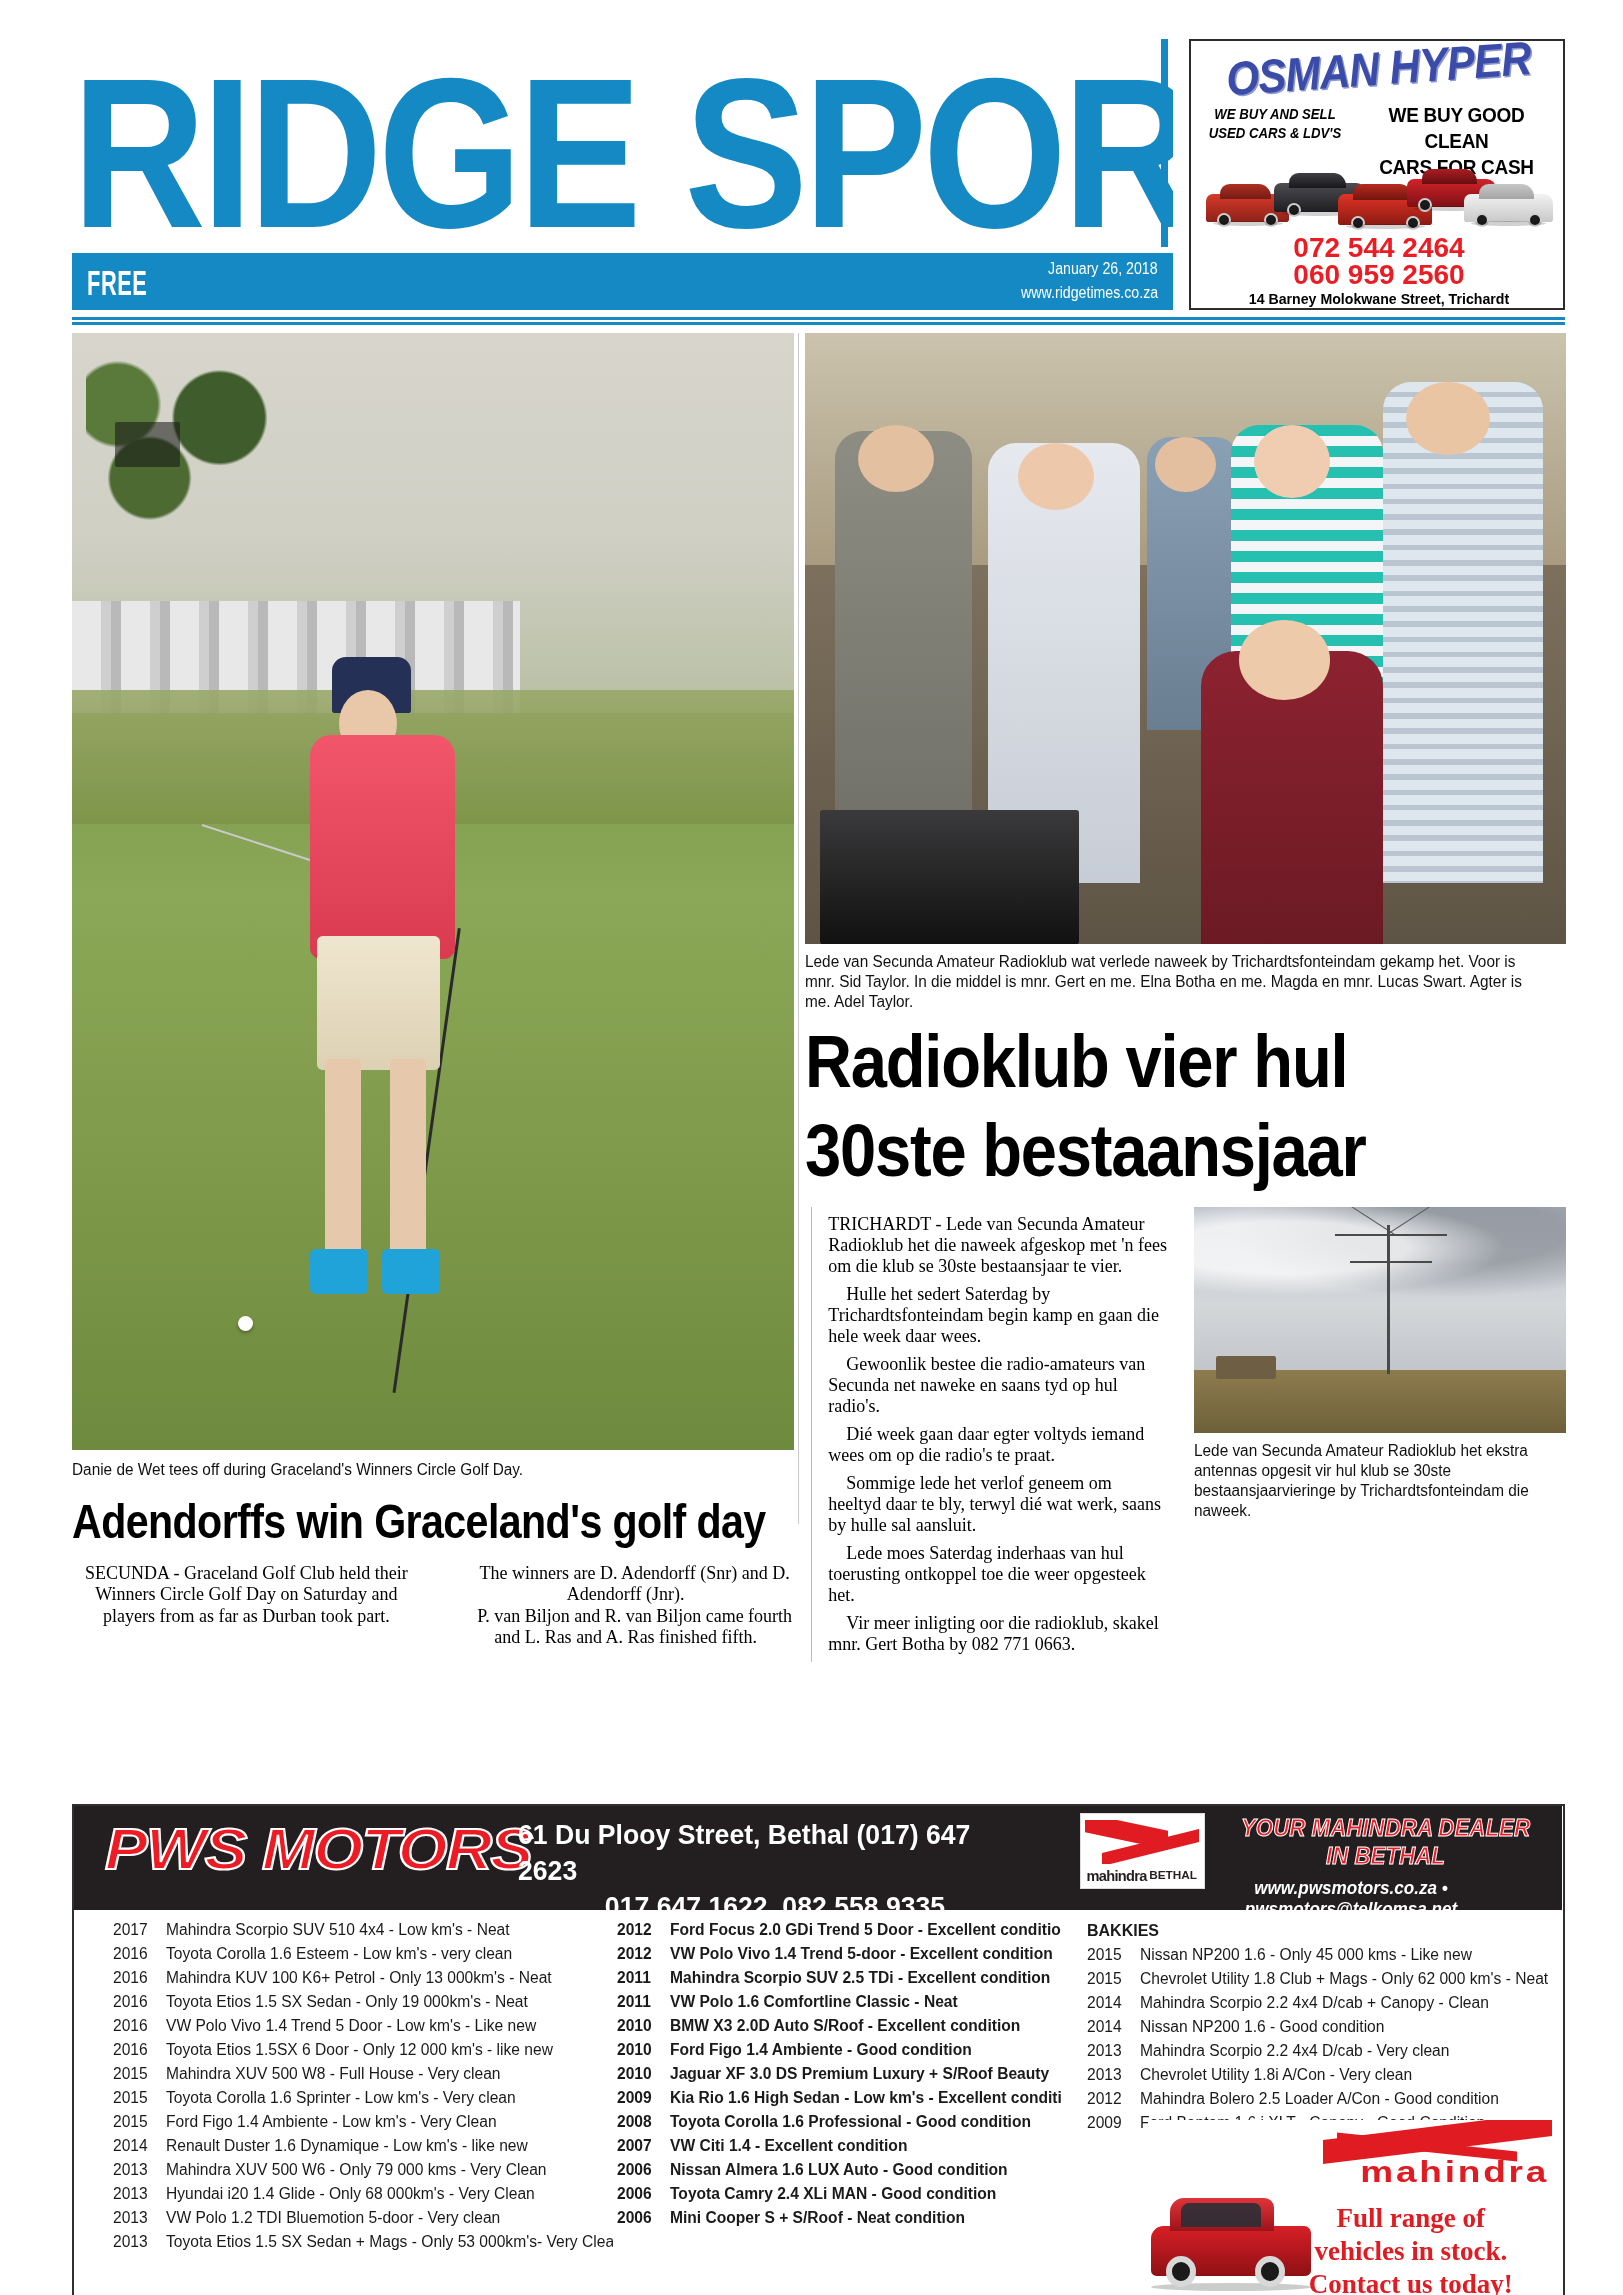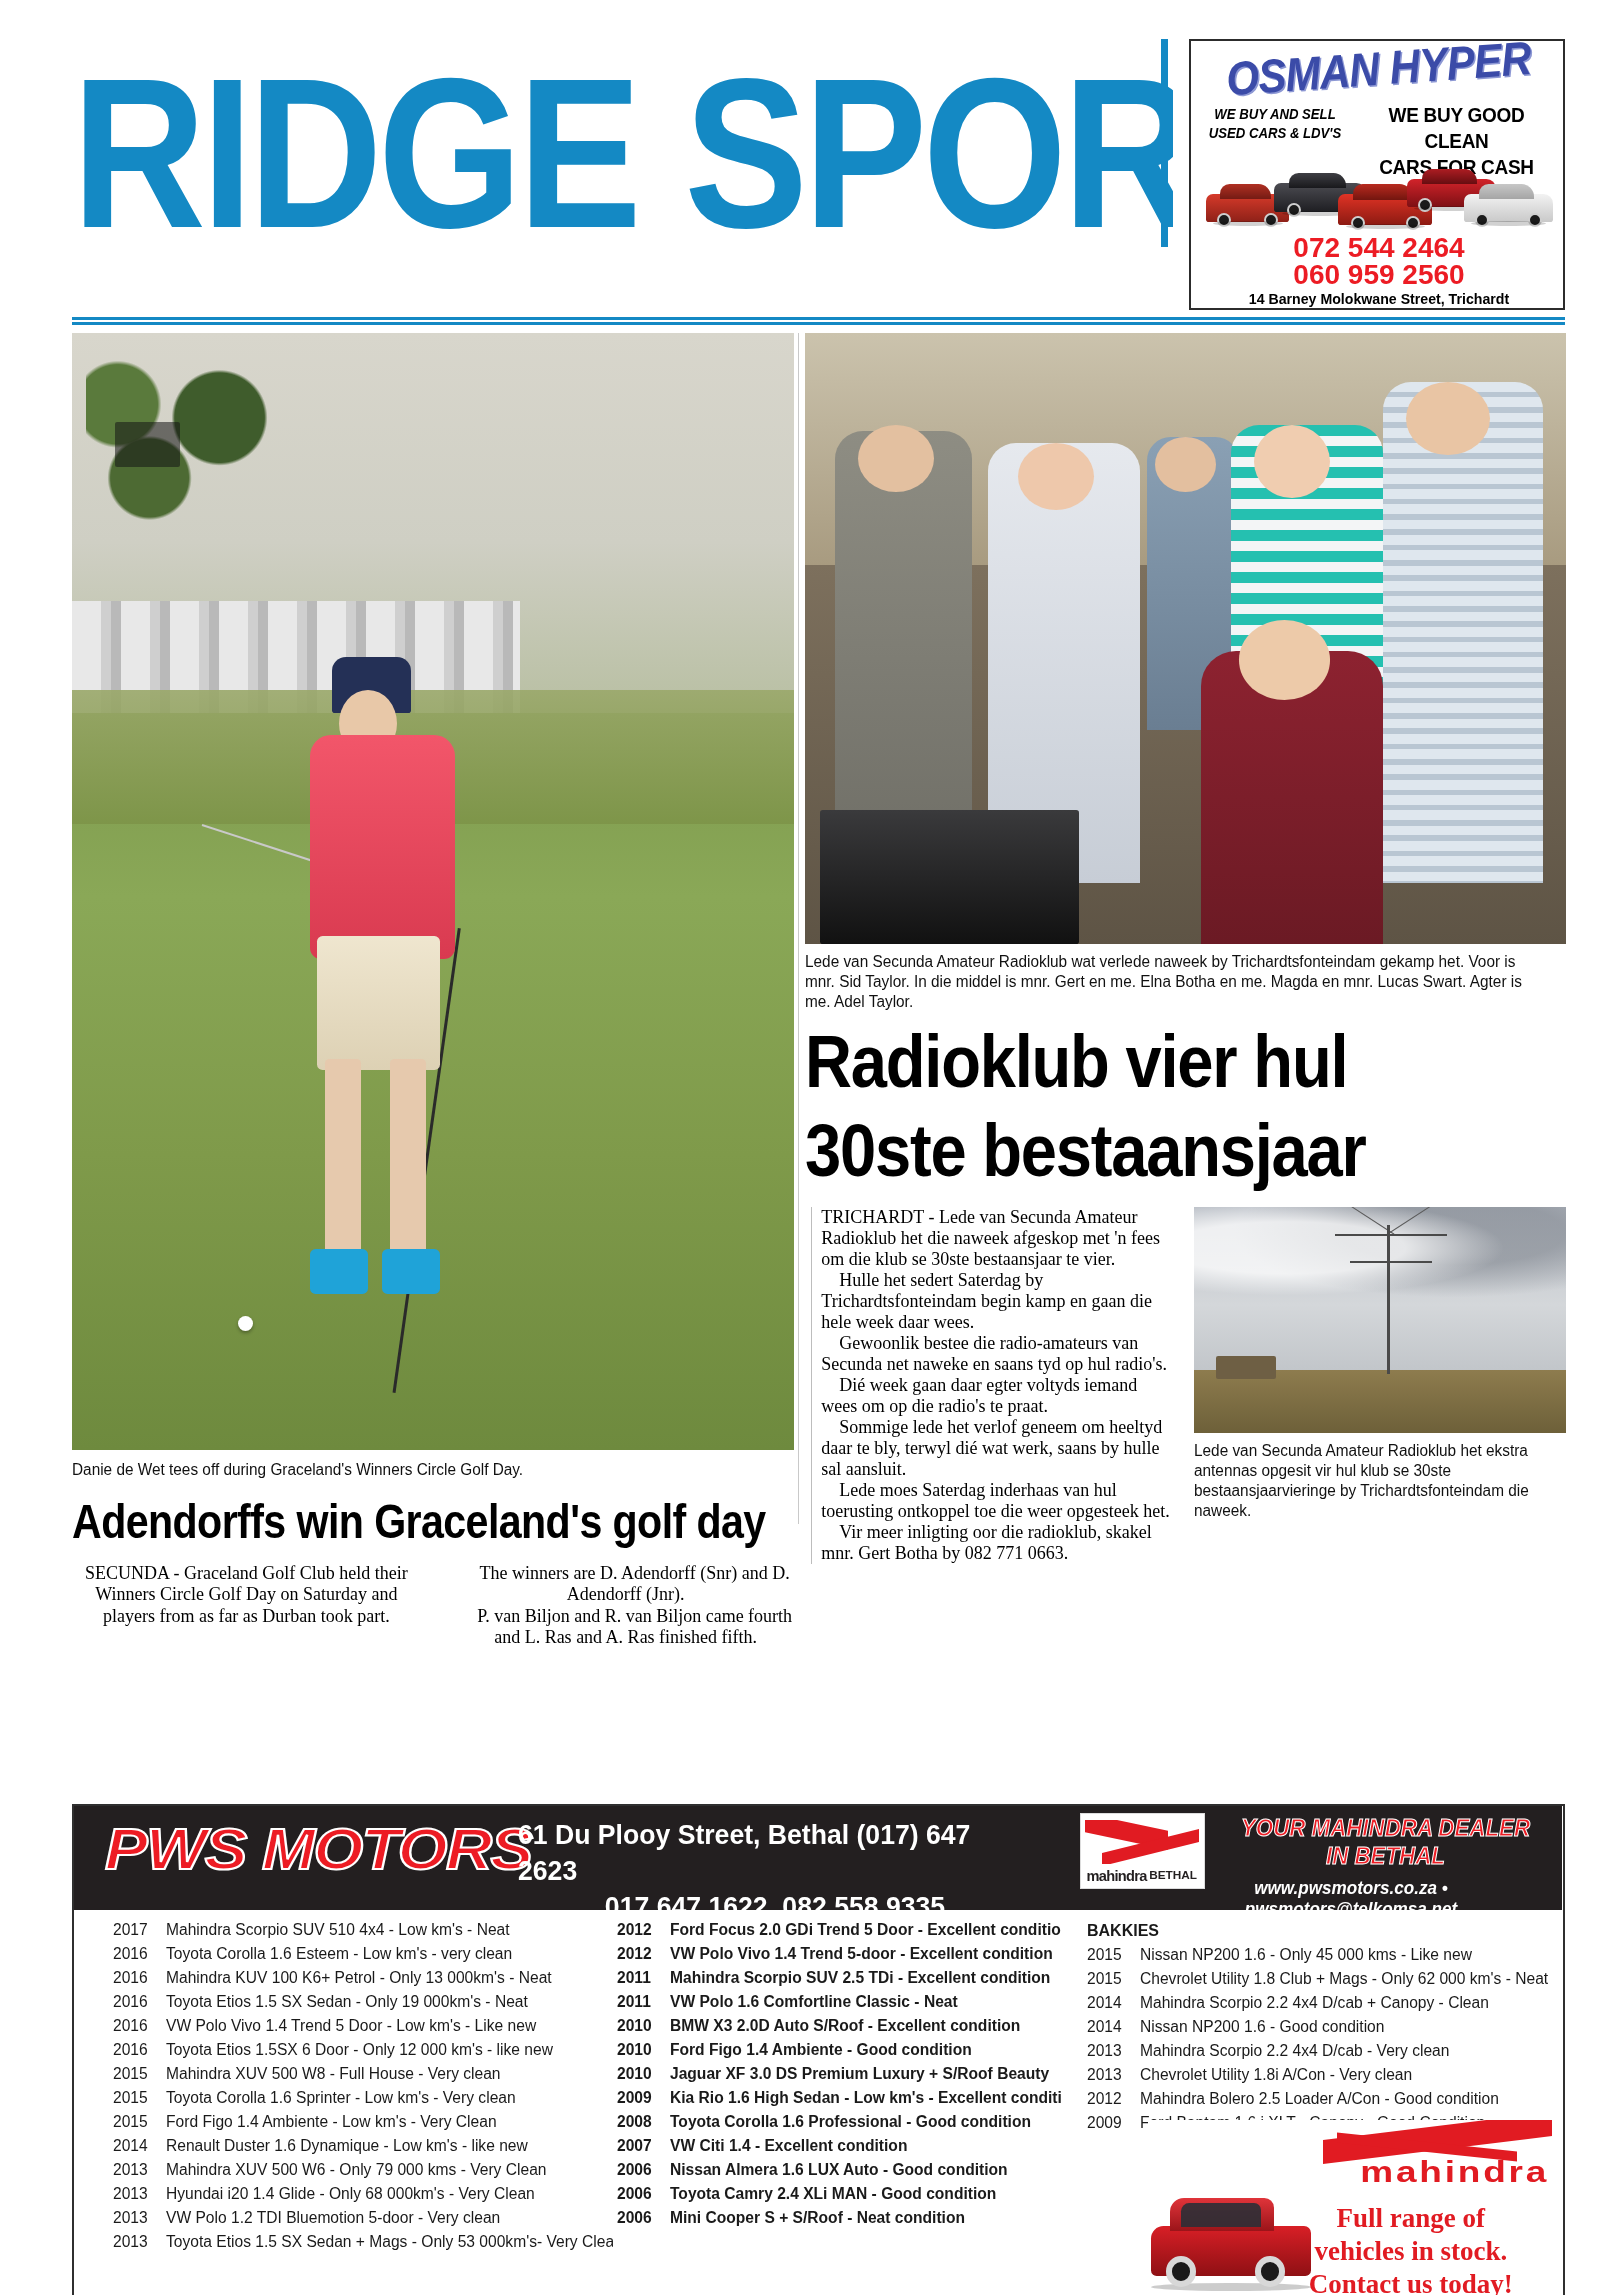--- a/index.html
+++ b/index.html
@@ -153,21 +153,21 @@
     transform:scaleX(.88);transform-origin:left top;
     white-space:nowrap;
   }
   .radio-lower{position:relative;margin-top:16.7px;height:278px;}
   .radio-text{
     position:absolute;left:5.6px;top:0;width:353px;
     font-family:"Liberation Serif", serif;
     font-size:18px;line-height:21px;
     border-left:1.4px solid #bdbdbd;padding-left:9.7px;
   }
-  .radio-text p{margin:0;}
+  .radio-text p{margin:7px;}
   .radio-text p + p{text-indent:18px;}
   .ant-block{position:absolute;left:389px;top:0;width:372px;}
   .ant-photo{width:372px;height:226px;}
   .ant-cap{margin-top:8.3px;}
 
   
   .pws{
     position:absolute;left:0;top:1471px;width:1493px;height:507px;
     border:2.8px solid #2f2f2f;box-sizing:border-box;background:#fff;
     overflow:hidden;
@@ -340,20 +340,25 @@
 
 <div class="page">
   <div class="inner">
 
     <div class="masthead">
       <div class="mh-left">
         <div class="logo-wrap">
           <div class="logo-text">RIDGE SPORT</div>
           <div class="logo-rule"></div>
         </div>
+        <div class="freebar">
+          <div class="free">FREE</div>
+          <div class="date">January 26, 2018</div>
+          <div class="site">www.ridgetimes.co.za</div>
+        </div>
       </div>
 
       <div class="osman">
         <div class="osman-title">
           <span>OSMAN HYPER</span>
         </div>
         <div class="osm-l1">
           <div>WE BUY AND SELL</div>
           <div>USED CARS &amp; LDV'S</div>
         </div>

